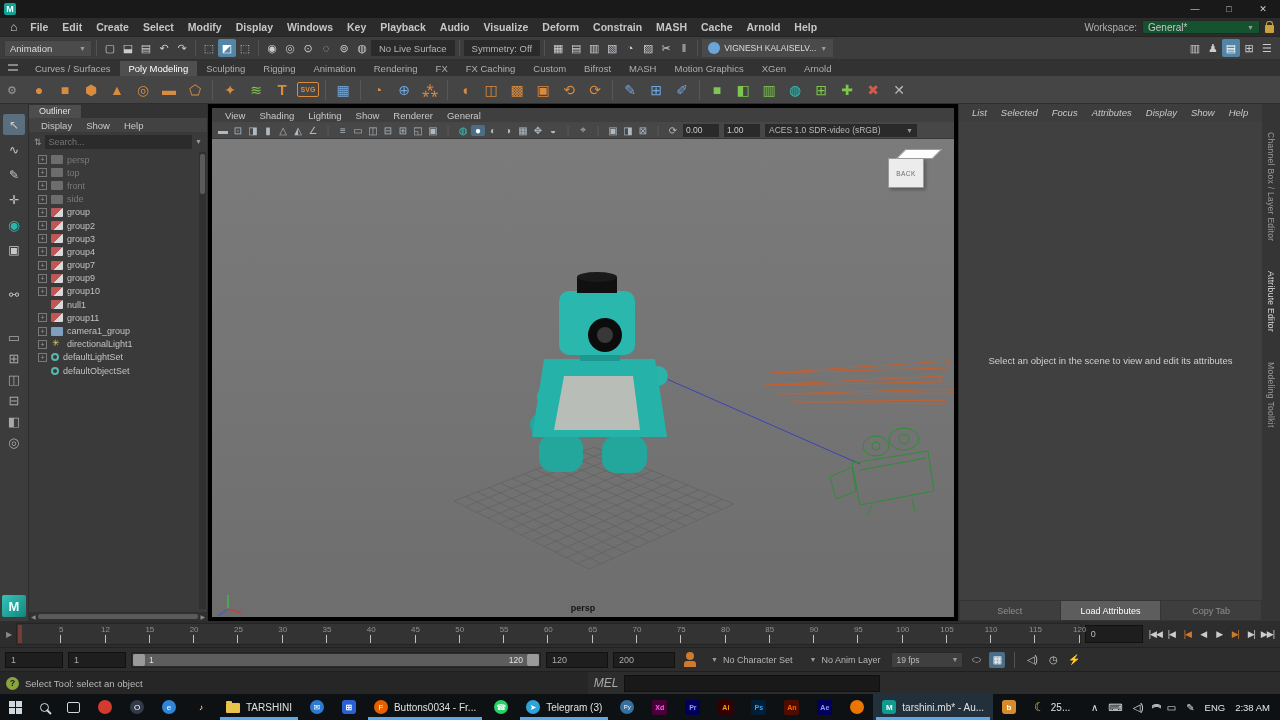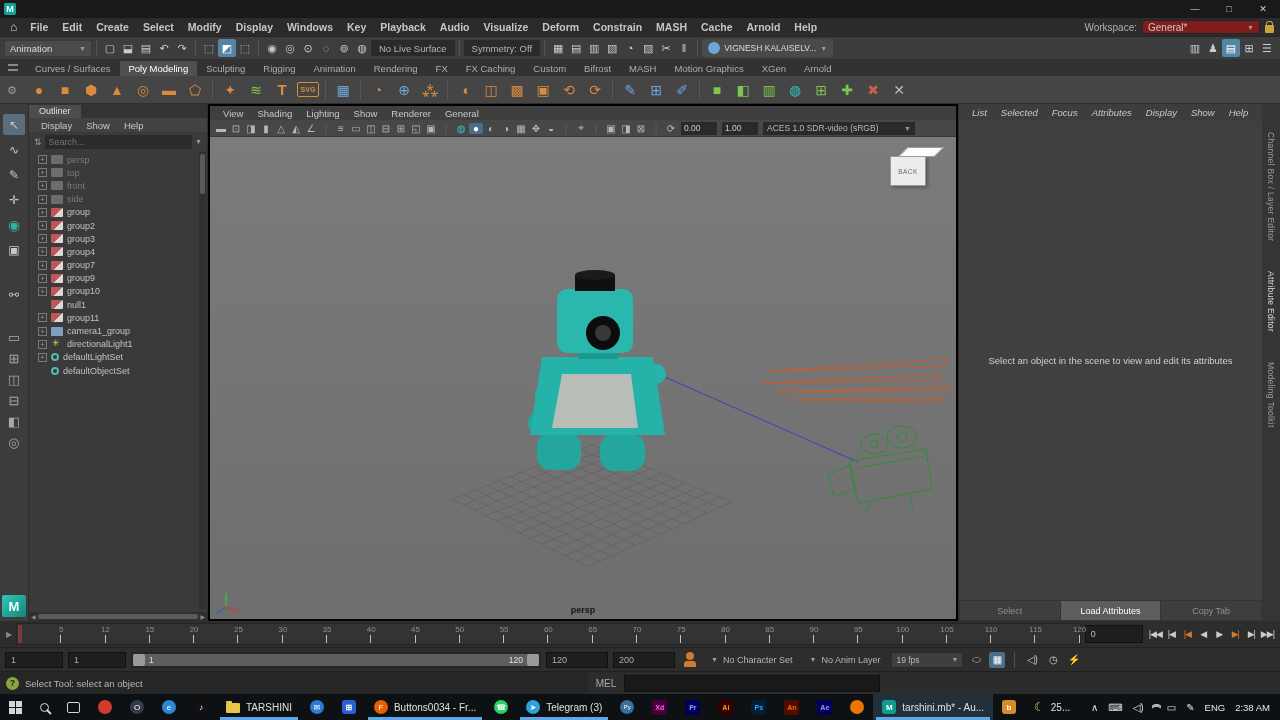--- a/index.html
+++ b/index.html
@@ -12,21 +12,21 @@
   .titlebar { top:0; height:18px; background:#191919; display:flex; align-items:center; font-size:10px; color:#cfcfcf; }
   .maya-badge { width:12px; height:12px; margin:0 5px 0 4px; background:#12a397; color:#fff; border-radius:2px; font-size:9px; font-weight:bold; display:flex; align-items:center; justify-content:center; }
   .win-controls { margin-left:auto; display:flex; height:100%; }
   .win-btn { width:34px; display:flex; align-items:center; justify-content:center; font-size:9px; color:#cfcfcf; }
 
   
   .menubar { top:18px; height:19px; background:#2b2b2b; display:flex; align-items:center; font-size:10.5px; padding-left:4px; border-bottom:1px solid #242424; }
   .home-ico { color:#d0d0d0; font-size:12px; padding:0 6px; }
   .menu-item { padding:0 7px;font-weight:bold; }
   .workspace { margin-left:auto; display:flex; align-items:center; gap:5px; color:#b0b0b0; font-size:10px; padding-right:6px; }
-  .ws-select { width:118px; height:14px; background:#7f1d1d; border:1px solid #262626; display:flex; align-items:center; justify-content:space-between; padding:0 5px; color:#c6c6c6; }
+  .ws-select { width:118px; height:14px; background:#14532d; border:1px solid #262626; display:flex; align-items:center; justify-content:space-between; padding:0 5px; color:#c6c6c6; }
   .dd-arrow { font-size:7px; color:#9a9a9a; }
   .lock-ico { width:9px; height:8px; background:#c8a23a; border-radius:1px; position:relative; margin-top:3px; }
   .lock-ico::before { content:""; position:absolute; top:-4px; left:1px; width:5px; height:5px; border:1.5px solid #c8a23a; border-bottom:none; border-radius:3px 3px 0 0; }
 
   
   .statusline { top:37px; height:23px; background:#3d3d3d; display:flex; align-items:center; padding:0 4px; border-bottom:1px solid #313131; }
   .mode-select { width:88px; height:17px; background:#4b4b4b; border:1px solid #3a3a3a; display:flex; align-items:center; justify-content:space-between; padding:0 5px; font-size:9.5px; color:#ddd; }
   .sl-div { width:1px; height:16px; background:#525252; margin:0 4px; }
   .sl-ico { width:18px; height:18px; display:flex; align-items:center; justify-content:center; font-size:11px; color:#c8cdd2; }
   .sl-ico.hl { background:#5285a6; border-radius:2px; color:#fff; }
@@ -80,21 +80,21 @@
   .ol-ico.ico-camgrp { background:#7f9fc0; }
   .ol-ico.ico-light { background:none; position:relative; }
   .ol-ico.ico-light::before { content:"✳"; color:#e0cf52; font-size:9px; position:absolute; top:-2px; left:1px; }
   .ol-ico.ico-set { width:8px; height:8px; border:2px solid #58b8b0; border-radius:50%; background:#3a3a3a; }
   .ol-vscroll { position:absolute; right:1px; top:48px; bottom:12px; width:7px; background:#303030; }
   .ol-vthumb { position:absolute; top:2px; left:1px; width:5px; height:40px; background:#5a5a5a; border-radius:2px; }
   .ol-hscroll { height:9px; background:#303030; display:flex; align-items:center; justify-content:space-between; font-size:6px; color:#8a8a8a; padding:0 2px; }
   .ol-hthumb { flex:1; height:5px; margin:0 2px; background:#5a5a5a; border-radius:2px; }
 
   
-  .viewport { flex:1; position:relative; background:#0f172a; border:2px solid #000000; }
+  .viewport { flex:1; position:relative; background:#0f172a; border:4px solid #000000; }
   .vp-menus { height:14px; background:#3f3f3f; display:flex; align-items:center; padding-left:6px; font-size:9.5px; color:#c8c8c8; }
   .vp-menu { padding:0 7px; }
   .vp-toolbar { height:17px; background:#474747; display:flex; align-items:center; gap:1px; padding:0 4px; font-size:10px; color:#aeb9c2; border-bottom:1px solid #383838; }
   .vp-ico { min-width:14px; text-align:center; font-size:10px; }
   .vp-ico.tl { color:#35c4bb; }
   .vp-ico.hl { background:#4b6e88; border-radius:2px; color:#fff; }
   .vp-ico.div { color:#5f5f5f; }
   .vp-field { width:36px; height:13px; background:#2a2a2a; color:#ccc; font-size:8.5px; display:flex; align-items:center; padding:0 3px; margin:0 2px; }
   .vp-dd { width:152px; height:13px; background:#2a2a2a; color:#b9b9b9; font-size:8.5px; display:flex; align-items:center; justify-content:space-between; padding:0 4px; margin-left:2px; }
   .vp-canvas { position:absolute; top:31px; left:0; right:0; bottom:0; background:linear-gradient(#7b7b7b,#6e6e6e); overflow:hidden; }
@@ -144,21 +144,21 @@
   .rs-dd { height:16px; display:flex; align-items:center; gap:5px; font-size:9px; color:#b5b5b5; padding:0 6px; }
   .fps-dd { width:72px; height:16px; background:#3f3f3f; border:1px solid #2a2a2a; display:flex; align-items:center; justify-content:space-between; font-size:8.5px; color:#bbb; padding:0 4px; }
   .rs-ico { min-width:16px; text-align:center; color:#c8c8c8; font-size:10px; }
   .rs-ico.hl { background:#4b6e88; border-radius:2px; color:#fff; height:16px; line-height:16px; }
 
   
   .commandline { top:671px; height:23px; background:#2c2c2c; border-top:1px solid #1f1f1f; display:flex; align-items:center; }
   .help-left { flex:0 0 588px; height:100%; background:#262626; display:flex; align-items:center; gap:6px; padding-left:6px; }
   .help-ico { width:13px; height:13px; border-radius:50%; background:#8aa53c; color:#1c1c1c; font-size:9px; font-weight:bold; display:flex; align-items:center; justify-content:center; }
   .help-text { font-size:9.5px; color:#b8b8b8; }
-  .mel-label { width:36px; text-align:center; font-size:10px; color:#a8a8a8; }
+  .mel-label { width:36px; text-align:center; font-size:12px; color:#a8a8a8;font-style:italic; }
   .mel-input { width:256px; height:17px; background:#191919; border:1px solid #101010; color:#bbb; font-size:9px; padding:0 4px; }
 
   
   .taskbar { top:694px; height:26px; background:#0e1114; display:flex; align-items:center; font-size:10px; color:#e0e0e0; }
   .tb-btn { height:100%; display:flex; align-items:center; justify-content:center; gap:6px; padding:0 9px; position:relative; }
   .tb-btn.open::after { content:""; position:absolute; bottom:0; left:3px; right:3px; height:3px; background:#5ea7e8; }
   .tb-btn.activeapp { background:#22303c; }
   .win-logo { display:grid; grid-template-columns:6px 6px; grid-gap:1px; }
   .win-logo i { width:6px; height:6px; background:#cfd8dc; }
   .search-glass { width:9px; height:9px; border:1.5px solid #cfd8dc; border-radius:50%; position:relative; }

